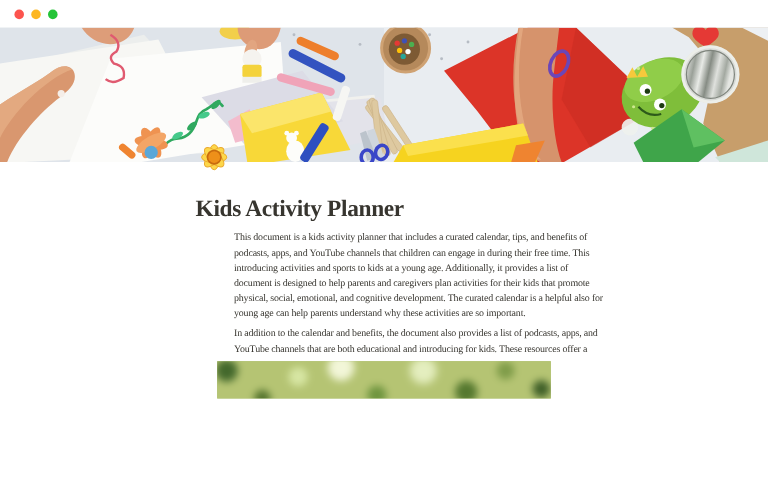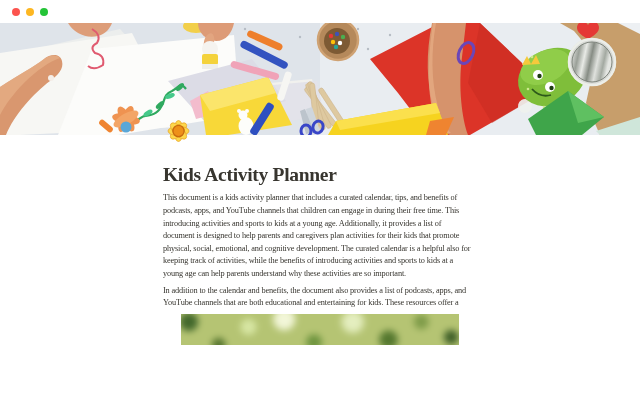--- a/index.html
+++ b/index.html
@@ -9,21 +9,21 @@
   .dot{width:8px;height:8px;border-radius:50%;}
   .dot.red{background:#fc544e;}
   .dot.yellow{background:#fdb722;}
   .dot.green{background:#24c437;}
   .cover{position:absolute;left:0;top:23px;width:640px;height:112px;overflow:hidden;background:#dfe4ea;}
   .cover svg{display:block;}
   .page-icon{position:absolute;left:163px;top:115px;width:31px;height:31px;z-index:6;}
   .content{position:absolute;left:163px;top:163px;width:314px;}
   .page-title{font-size:19.5px;font-weight:bold;color:#37352f;margin:0 0 6px 0;letter-spacing:-0.3px;line-height:1.2;font-family:"Liberation Serif",serif;}
   .para{margin:0 0 4px 0;}
-  .tline{font-size:8.3px;letter-spacing:-0.15px;line-height:12.6px;height:12.6px;color:#37352f;white-space:nowrap;}
+  .tline{font-size:8.3px;letter-spacing:-0.15px;line-height:12.6px;height:12.6px;color:#37352f;white-space:nowrap;margin-left:32px;}
   .footer-image{position:relative;width:278px;height:31px;margin:3px auto 0 auto;overflow:hidden;background:#aabf6b;}
   .blur-inner{position:absolute;left:-10px;top:-10px;right:-10px;bottom:-10px;filter:blur(3px);
     background-color:#b5c473;
     background-image:
       radial-gradient(circle 16px at 6% 35%, #43682c 0 45%, transparent 70%),
       radial-gradient(circle 13px at 16% 80%, #57762f 0 40%, transparent 65%),
       radial-gradient(circle 15px at 26% 45%, #d7e6a3 0 40%, transparent 65%),
       radial-gradient(circle 19px at 38% 30%, #f2f6d8 0 45%, transparent 70%),
       radial-gradient(circle 15px at 48% 75%, #6f953f 0 40%, transparent 65%),
       radial-gradient(circle 20px at 61% 35%, #e4eebf 0 40%, transparent 70%),
@@ -203,25 +203,24 @@
   </div>
 
   <div class="content">
     <h1 class="page-title">Kids Activity Planner</h1>
     <div class="para">
         <div class="tline">This document is a kids activity planner that includes a curated calendar, tips, and benefits of</div>
         <div class="tline">podcasts, apps, and YouTube channels that children can engage in during their free time. This</div>
         <div class="tline">introducing activities and sports to kids at a young age. Additionally, it provides a list of</div>
         <div class="tline">document is designed to help parents and caregivers plan activities for their kids that promote</div>
         <div class="tline">physical, social, emotional, and cognitive development. The curated calendar is a helpful also for</div>
-        <div class="tline">keeping track of activities, while the benefits of introducing activities and sports to kids at a</div>
         <div class="tline">young age can help parents understand why these activities are so important.</div>
       </div>
     <div class="para">
         <div class="tline">In addition to the calendar and benefits, the document also provides a list of podcasts, apps, and</div>
-        <div class="tline">YouTube channels that are both educational and entertaining for kids. These resources offer a</div>
+        <div class="tline">YouTube channels that are both educational and introducing for kids. These resources offer a</div>
       </div>
     <div class="footer-image">
       <div class="blur-inner"></div>
     </div>
   </div>
 
 </div>
 
 </body></html>

